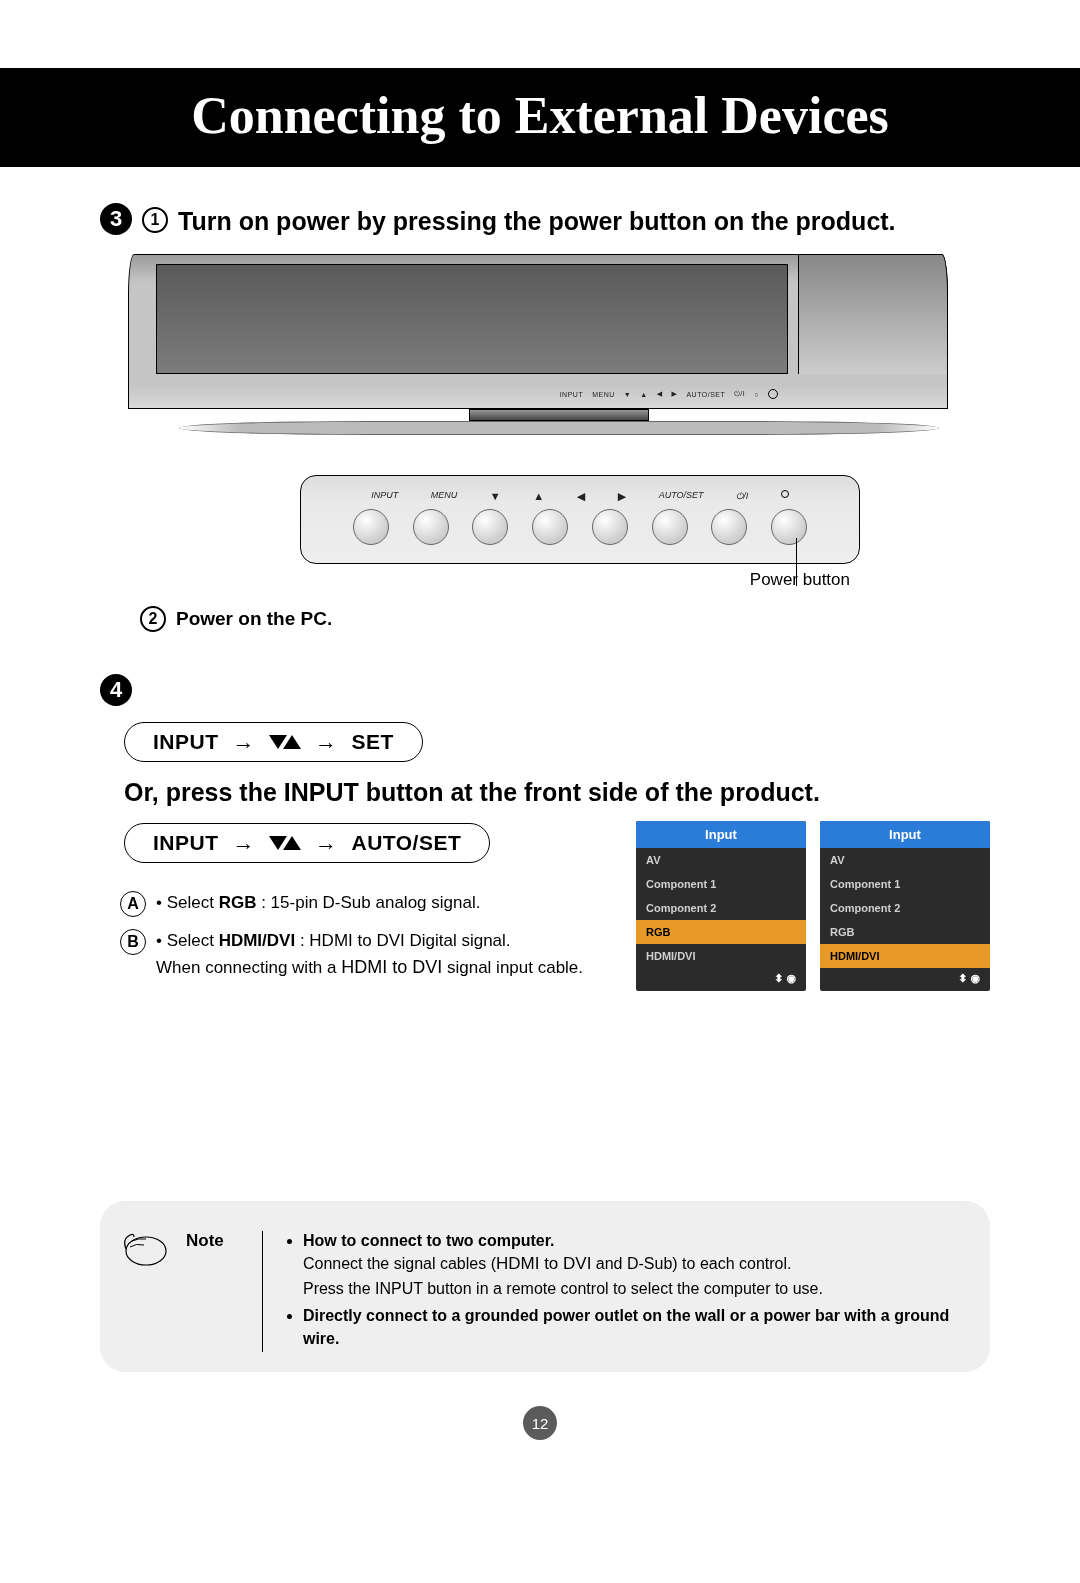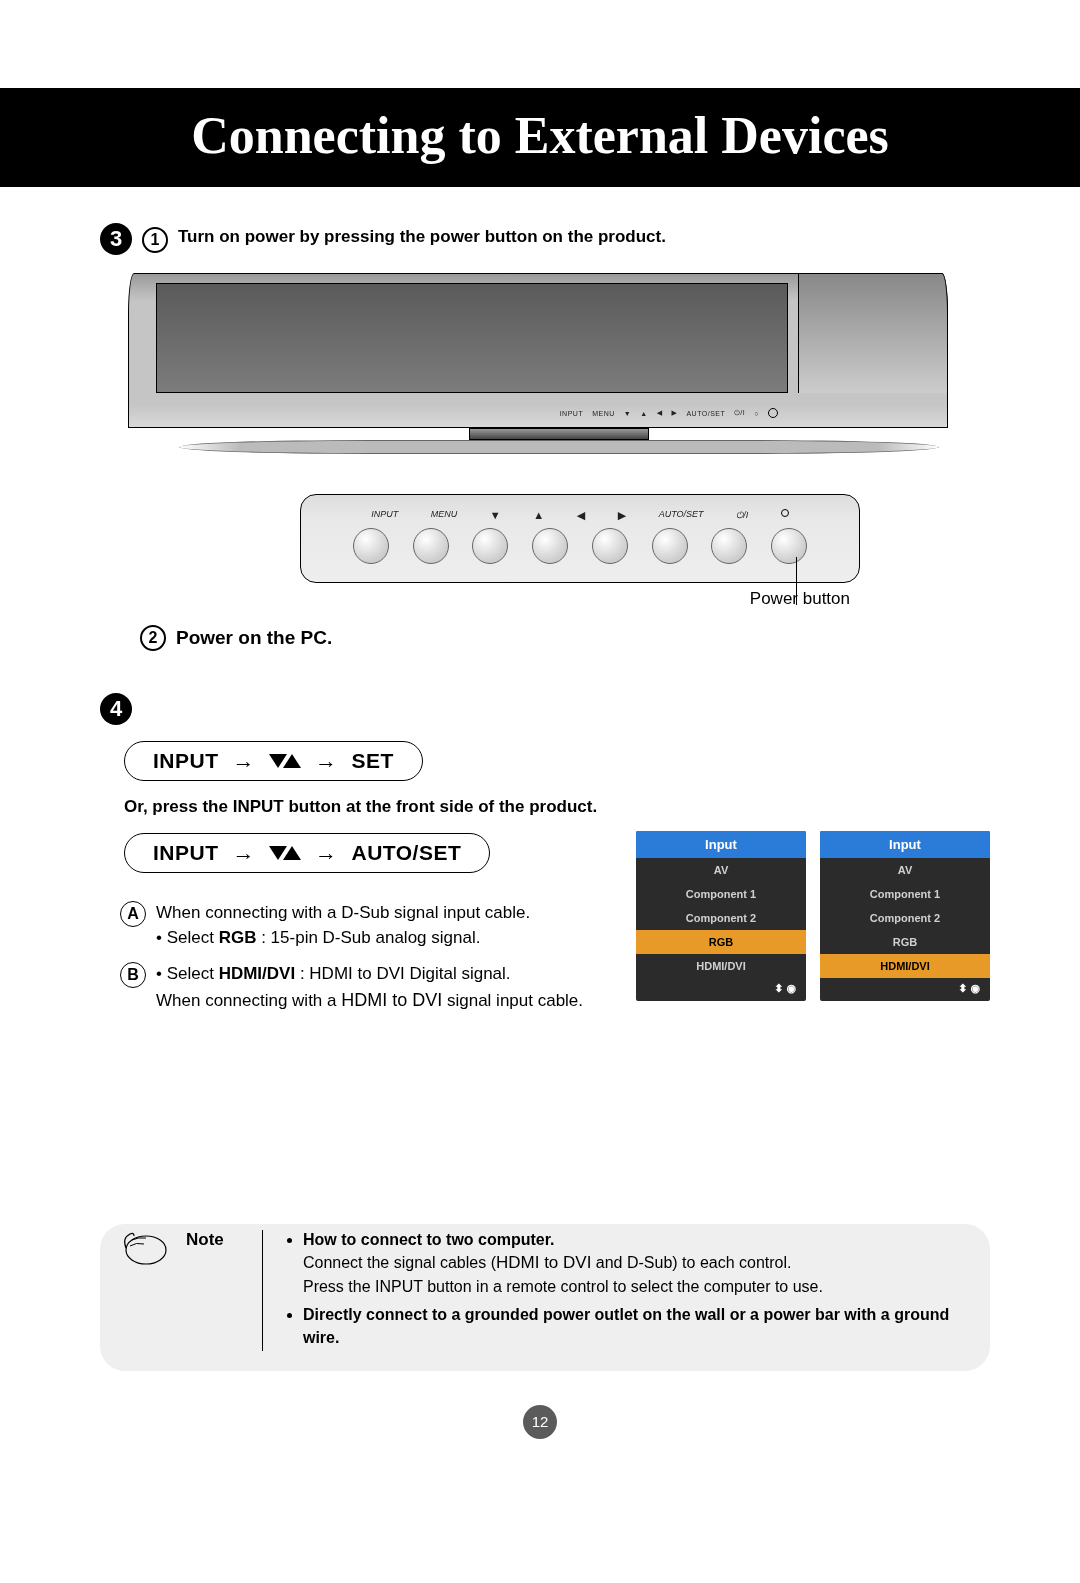--- a/index.html
+++ b/index.html
@@ -1,26 +1,26 @@
 <!DOCTYPE html>
 <html><head>
 <meta charset="utf-8">
 <style>
   * { box-sizing: border-box; margin: 0; padding: 0; }
   body { font-family: Arial, Helvetica, sans-serif; background: #fff; width: 1080px; margin: 0 auto; }
   .page { position: relative; width: 1080px; height: 1583px; }
-  .header-bar { background: #000; color: #fff; text-align: center; padding: 18px 0 22px 0; margin-top: 88px; }
+  .header-bar { background: #000; color: #fff; text-align: center; padding: 18px 0 22px 0; margin-top: 68px; }
   .header-bar h1 { font-family: "Times New Roman", serif; font-size: 52px; font-weight: bold; }
   .content { padding: 40px 90px 0 100px; }
   .step-row { display: flex; align-items: flex-start; gap: 10px; }
   .big-num { width: 32px; height: 32px; border-radius: 50%; background: #000; color: #fff; display: inline-flex; align-items: center; justify-content: center; font-size: 22px; font-weight: bold; flex-shrink: 0; margin-top: -4px; }
   .circ-num { width: 26px; height: 26px; border-radius: 50%; border: 2px solid #000; display: inline-flex; align-items: center; justify-content: center; font-size: 16px; font-weight: bold; flex-shrink: 0; }
   .circ-letter { width: 26px; height: 26px; border-radius: 50%; border: 1.5px solid #000; display: inline-flex; align-items: center; justify-content: center; font-size: 16px; font-weight: bold; flex-shrink: 0; }
   .bold { font-weight: bold; }
-  .step-text { font-size: 17px; }
+  .step-text { font-size: 25px; }
 
   
   .monitor-wrap { margin: 18px 0 10px 28px; position: relative; }
   .monitor { width: 820px; height: 155px; position: relative; }
   .monitor-outer { position: absolute; inset:0; border: 1.5px solid #000; background: linear-gradient(180deg, #9a9a9a 0%, #b8b8b8 12%, #c5c5c5 18%, #c5c5c5 85%, #d9d9d9 100%); border-radius: 6px 6px 0 0 / 40px 40px 0 0; }
   .monitor-screen { position:absolute; top:10px; left:28px; right:160px; bottom:35px; background: linear-gradient(180deg,#5a5a5a,#7c7c7c); border:1px solid #000; }
   .monitor-bezel-right { position:absolute; top:0; right:0; width:150px; bottom:35px; background: linear-gradient(180deg,#888,#ccc); border-left:1px solid #000; border-radius:0 6px 0 0 / 0 40px 0 0; border-right:1.5px solid #000; border-top:1.5px solid #000; }
   .monitor-buttons { position:absolute; bottom:10px; right:170px; font-size:7px; letter-spacing:0.5px; color:#222; display:flex; align-items:center; gap:9px; }
   .monitor-power-ring { display:inline-block; width:10px; height:10px; border:1px solid #000; border-radius:50%; }
   .monitor-stand { width:180px; height:12px; background:linear-gradient(180deg,#999,#444); margin:0 auto; border:1px solid #000; }
@@ -47,28 +47,28 @@
   .tri-down { border-left:9px solid transparent; border-right:9px solid transparent; border-top:14px solid #000; }
   .tri-up { border-left:9px solid transparent; border-right:9px solid transparent; border-bottom:14px solid #000; margin-left:-4px; }
 
   .connect-row { display:flex; gap:10px; align-items:flex-start; margin-left:20px; margin-top:12px; }
   .connect-text { font-size:17px; line-height:1.45; }
 
   
   .osd-col { display:flex; gap:14px; margin-left: auto; }
   .osd { width:170px; background:#2b2b2b; border-radius:2px; overflow:hidden; font-size:12px; font-weight:bold; color:#fff; }
   .osd-head { background:#2a7cd8; text-align:center; padding:6px 0; font-size:13px; }
-  .osd-item { padding:6px 1px; font-size:11px; color:#d0d0d0;text-align:center; }
+  .osd-item { padding:6px 10px; font-size:11px; color:#d0d0d0; }
   .osd-item.sel { background:#e89a28; color:#000; }
   .osd-foot { text-align:right; padding:4px 10px 6px; font-size:11px; color:#fff; }
 
   .two-col { display:flex; gap:20px; align-items:flex-start; }
 
   
-  .note-box { background:#efefef; margin: 210px 90px 0 100px; padding: 4px 20px 18px 20px; display:flex; gap:18px; align-items:flex-start;border-radius:25px; }
+  .note-box { background:#efefef; margin: 210px 90px 0 100px; padding: 28px 20px 18px 20px; display:flex; gap:18px; align-items:flex-start;border-radius:25px; }
   .mouse-icon { width:48px; height:38px; flex-shrink:0; }
   .note-label { font-size:17px; font-weight:bold; padding-top:2px; width:54px; flex-shrink:0; }
   .note-divider { width:1px; align-self:stretch; background:#000; margin:2px 4px; }
   .note-list { font-size:16px; line-height:1.45; }
   .note-list li { list-style: disc; margin-left:18px; margin-bottom:4px; }
 
   .page-num { width:34px; height:34px; border-radius:50%; background:#5b5b5b; color:#fff; display:flex; align-items:center; justify-content:center; font-size:15px; margin:34px auto 0 auto; }
 </style>
 </head>
 <body>
@@ -168,21 +168,20 @@
           <span>INPUT</span>
           <span class="arrow-long">→</span>
           <span><span class="tri-down"></span><span class="tri-up"></span></span>
           <span class="arrow-long">→</span>
           <span>AUTO/SET</span>
         </div>
 
         <div class="connect-row">
           <span class="circ-letter">A</span>
           <div class="connect-text">
-            <div>When connecting with a D-Sub signal input cable.</div>
             <div><span>• Select </span><b>RGB</b><span> : 15-pin D-Sub analog signal.</span></div>
           </div>
         </div>
 
         <div class="connect-row">
           <span class="circ-letter">B</span>
           <div class="connect-text">
             <div><span>• Select </span><b>HDMI/DVI</b><span> : HDMI to DVI Digital signal.</span></div>
             <div><span>When connecting with a </span><span style="font-size:18px">HDMI to DVI</span><span> signal input cable.</span></div>
           </div>

